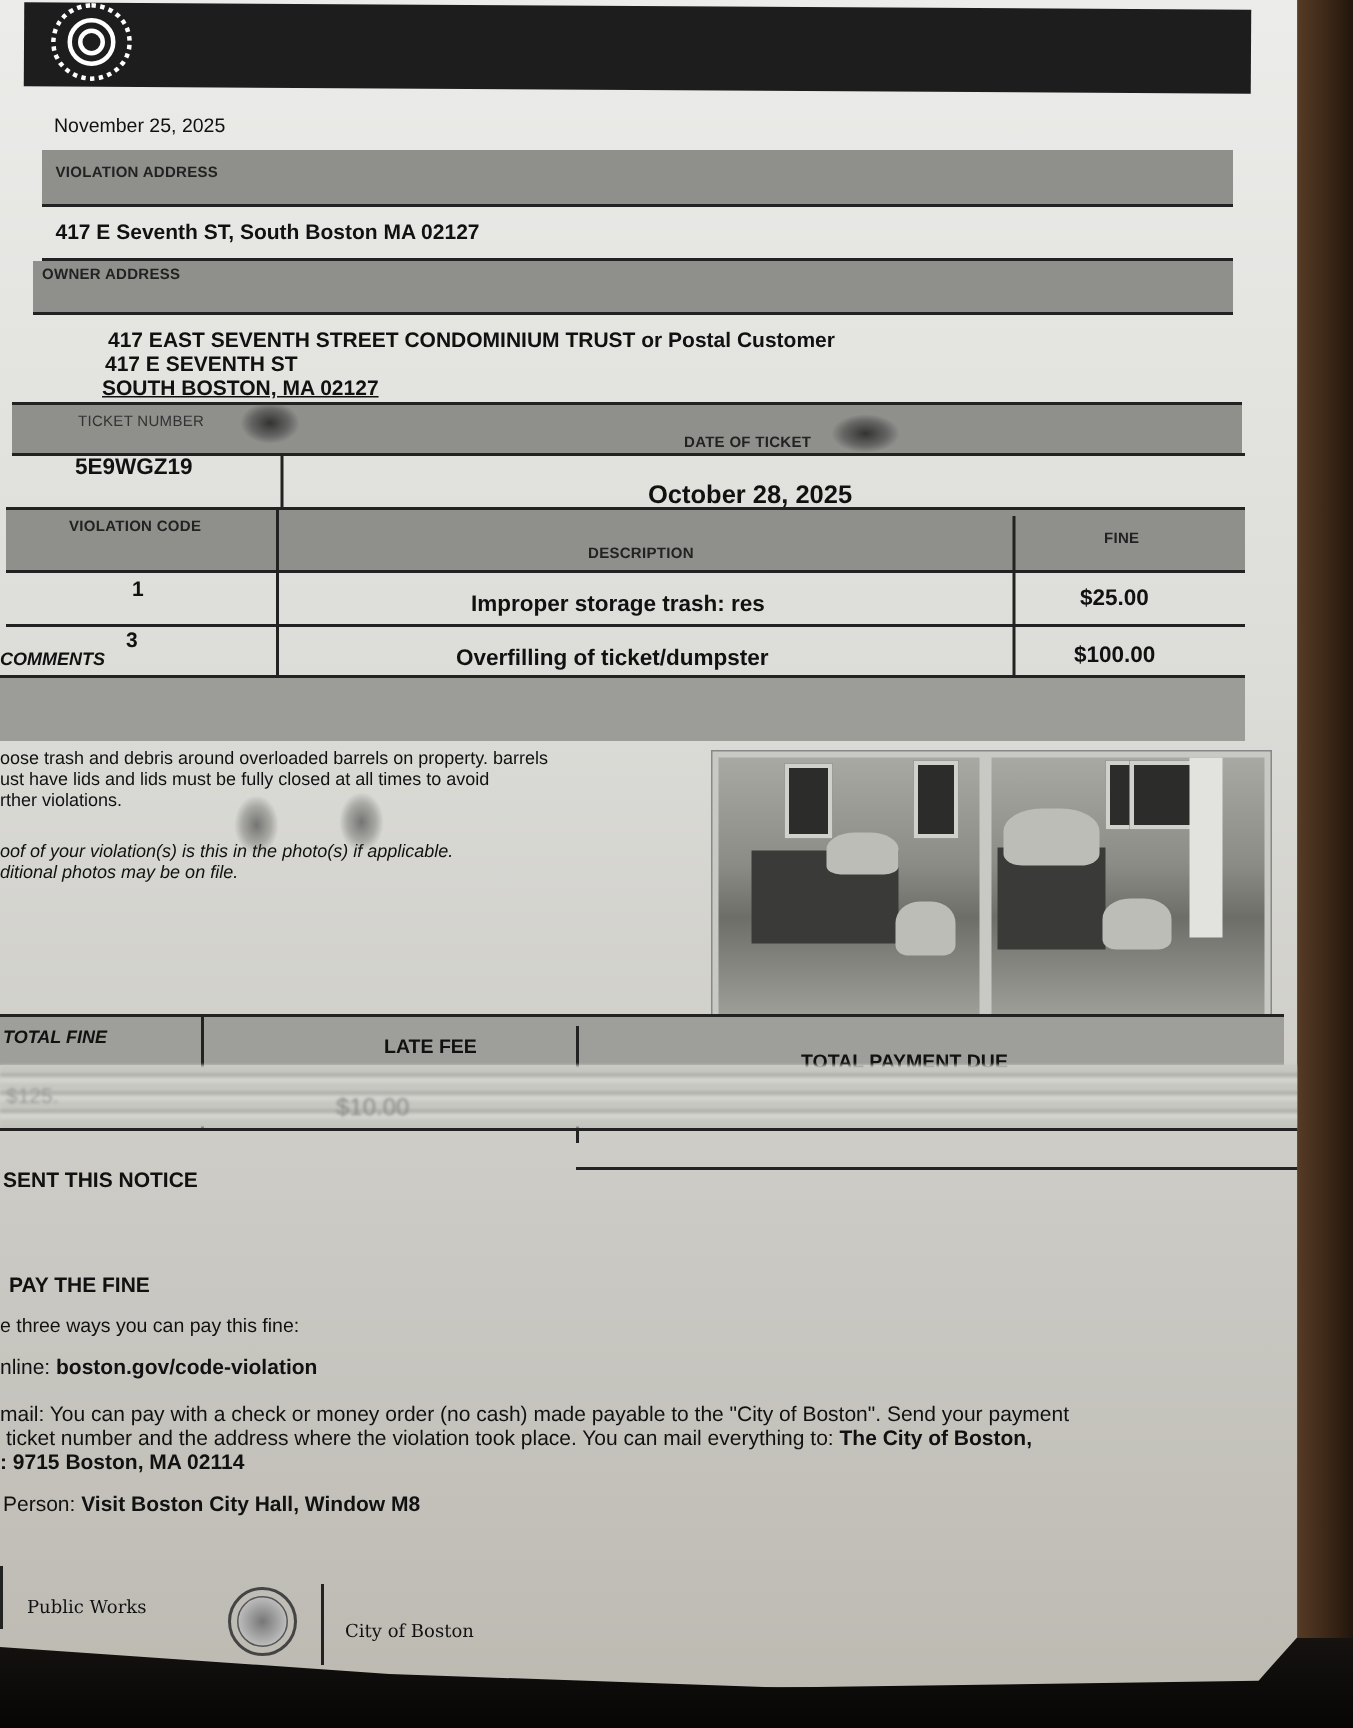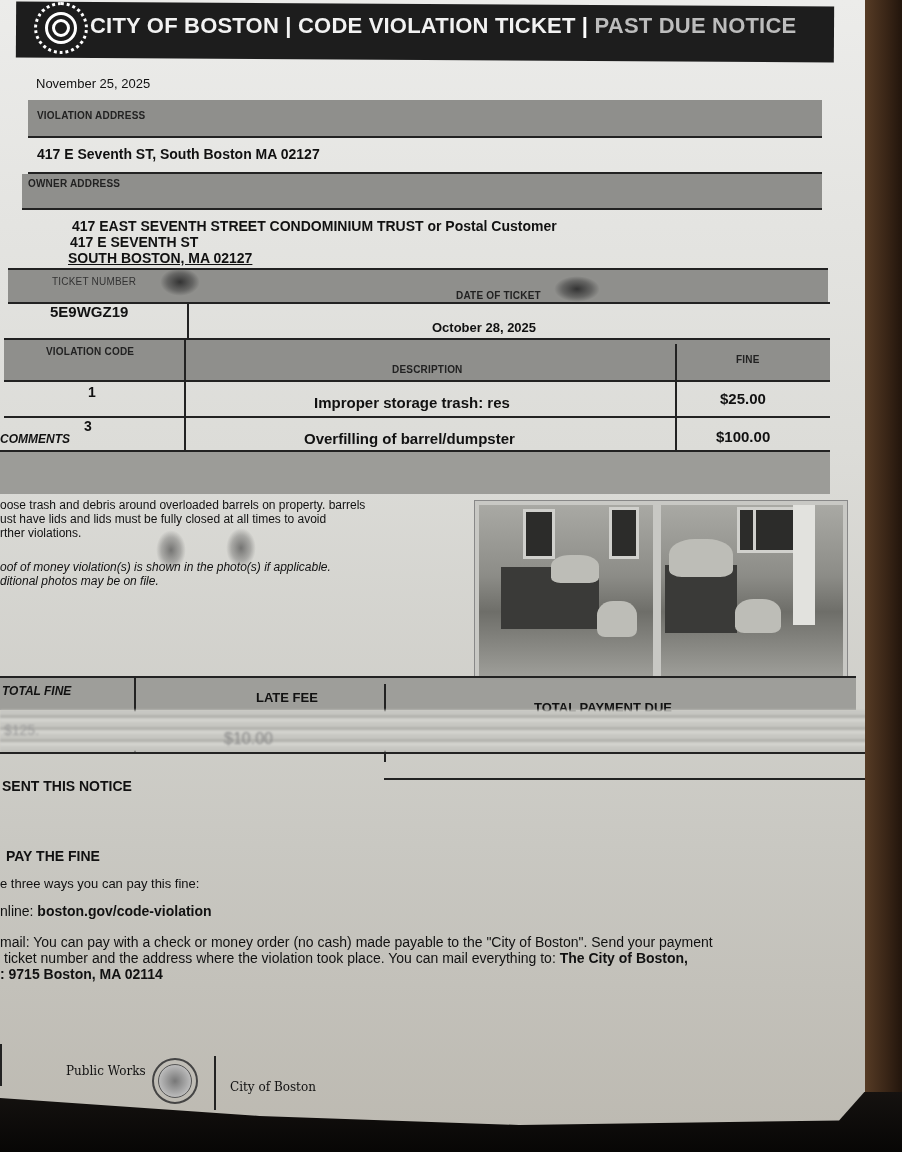--- a/index.html
+++ b/index.html
@@ -57,23 +57,20 @@
 <div class="bg-dark-bottom"></div>
 
 <div class="paper">
 
   <div class="header-bar"></div>
   <div class="logo">
       <div class="logo-inner">
         <div class="logo-dot"></div>
       </div>
     </div>
-  <div class="hdr-title">
-    <span>CITY OF BOSTON | CODE VIOLATION TICKET</span><span class="sep"> | </span><span class="past">PAST DUE NOTICE</span>
-  </div>
 
   <div class="txt" style="left:36px;top:76px;font-size:13px;">November 25, 2025</div>
 
   <div class="band" style="left:28px;top:100px;width:794px;height:36px;"></div>
   <div class="txt lbl" style="left:37px;top:110px;">VIOLATION ADDRESS</div>
   <div class="txt b" style="left:37px;top:146px;font-size:14px;">417 E Seventh ST, South Boston MA 02127</div>
   <div class="line" style="left:28px;top:136px;width:794px;height:2px;"></div>
   <div class="line" style="left:28px;top:172px;width:794px;height:2px;"></div>
 
   <div class="band" style="left:22px;top:174px;width:800px;height:34px;"></div>
@@ -85,50 +82,50 @@
 
   <div class="band" style="left:8px;top:270px;width:820px;height:32px;"></div>
   <div class="line" style="left:8px;top:268px;width:820px;height:2px;"></div>
   <div class="txt lbl" style="left:52px;top:276px;font-weight:normal;color:#333;">TICKET NUMBER</div>
   <div class="txt lbl" style="left:456px;top:290px;">DATE OF TICKET</div>
   <div class="smudge" style="left:160px;top:268px;width:40px;height:28px;"></div>
   <div class="smudge" style="left:554px;top:276px;width:46px;height:26px;"></div>
   <div class="line" style="left:8px;top:302px;width:822px;height:2px;"></div>
   <div class="txt b" style="left:50px;top:303px;font-size:15px;">5E9WGZ19</div>
   <div class="vline" style="left:187px;top:302px;height:36px;"></div>
-  <div class="txt b" style="left:432px;top:320px;font-size:13px;">October 28, 2025</div>
+  <div class="txt b" style="left:432px;top:320px;font-size:17px;">October 28, 2025</div>
 
   <div class="band" style="left:4px;top:338px;width:826px;height:42px;"></div>
   <div class="line" style="left:4px;top:338px;width:826px;height:2px;"></div>
   <div class="txt lbl" style="left:46px;top:346px;">VIOLATION CODE</div>
   <div class="txt lbl" style="left:392px;top:364px;">DESCRIPTION</div>
   <div class="txt lbl" style="left:736px;top:354px;">FINE</div>
   <div class="vline" style="left:184px;top:338px;height:112px;"></div>
   <div class="vline" style="left:675px;top:344px;height:116px;"></div>
   <div class="line" style="left:4px;top:380px;width:826px;height:2px;"></div>
 
   <div>
     <div class="txt b" style="left:88px;top:384px;font-size:14px;">1</div>
     <div class="txt b" style="left:314px;top:394px;font-size:15px;">Improper storage trash: res</div>
     <div class="txt b" style="left:720px;top:390px;font-size:15px;">$25.00</div>
   </div>
   <div class="line" style="left:4px;top:416px;width:826px;height:2px;"></div>
   <div>
     <div class="txt b" style="left:84px;top:418px;font-size:14px;">3</div>
-    <div class="txt b" style="left:304px;top:430px;font-size:15px;">Overfilling of barrel/dumpster</div>
+    <div class="txt b" style="left:304px;top:430px;font-size:15px;">Overfilling of ticket/dumpster</div>
     <div class="txt b" style="left:716px;top:428px;font-size:15px;">$100.00</div>
   </div>
   <div class="line" style="left:0;top:450px;width:830px;height:2px;"></div>
 
   <div class="band" style="left:0;top:452px;width:830px;height:42px;background:#9c9c98;"></div>
   <div class="txt b" style="left:0;top:432px;font-size:12px;font-style:italic;">COMMENTS</div>
   <div class="txt" style="left:0;top:512px;font-size:12px;">ust have lids and lids must be fully closed at all times to avoid</div>
   <div class="txt" style="left:0;top:498px;font-size:12px;">oose trash and debris around overloaded barrels on property. barrels</div>
   <div class="txt" style="left:0;top:526px;font-size:12px;">rther violations.</div>
-  <div class="txt" style="left:0;top:560px;font-size:12px;font-style:italic;">oof of money violation(s) is shown in the photo(s) if applicable.</div>
+  <div class="txt" style="left:0;top:560px;font-size:12px;font-style:italic;">oof of your violation(s) is this in the photo(s) if applicable.</div>
   <div class="txt" style="left:0;top:574px;font-size:12px;font-style:italic;">ditional photos may be on file.</div>
   <div class="smudge" style="left:156px;top:530px;width:30px;height:40px;opacity:0.6;"></div>
   <div class="smudge" style="left:226px;top:528px;width:30px;height:40px;opacity:0.6;"></div>
 
   <div class="photo">
     <div class="ph" style="left:4px;width:174px;">
       <div class="win" style="left:44px;top:4px;width:26px;height:44px;"></div>
       <div class="win" style="left:130px;top:2px;width:24px;height:46px;"></div>
       <div class="bin" style="left:22px;top:62px;width:98px;height:62px;"></div>
       <div class="trash" style="left:72px;top:50px;width:48px;height:28px;"></div>
@@ -163,22 +160,25 @@
   <div class="txt b" style="left:6px;top:848px;font-size:14px;text-align:center;">PAY THE FINE</div>
   <div class="txt" style="left:0;top:876px;font-size:13px;">e three ways you can pay this fine:</div>
   <div class="txt" style="left:0;top:903px;font-size:14px;">
     <span>nline: </span><span class="b">boston.gov/code-violation</span>
   </div>
   <div class="txt" style="left:4px;top:950px;font-size:14px;">
     <span>ticket number and the address where the violation took place.  You can mail everything to:  </span><span class="b">The City of Boston,</span>
   </div>
   <div class="txt" style="left:0;top:934px;font-size:14px;">mail: You can pay with a check or money order (no cash) made payable to the "City of Boston".  Send your payment</div>
   <div class="txt b" style="left:0;top:966px;font-size:14px;">: 9715 Boston, MA 02114</div>
+  <div class="txt" style="left:2px;top:994px;font-size:14px;">
+    <span>Person: </span><span class="b">Visit Boston City Hall, Window M8</span>
+  </div>
 
   <div class="vline" style="left:0;top:1044px;height:42px;"></div>
-  <div class="txt serif" style="left:18px;top:1064px;font-size:12px;margin-left:48px;">Public Works</div>
+  <div class="txt serif" style="left:18px;top:1064px;font-size:12px;">Public Works</div>
   <div class="seal">
       <div class="seal-inner"></div>
     </div>
   <div class="vline" style="left:214px;top:1056px;height:54px;"></div>
   <div class="txt serif" style="left:230px;top:1080px;font-size:12px;">City of Boston</div>
   <div class="txt b" style="left:800px;top:1122px;font-size:10px;">1 OF 2</div>
 </div>
 
 </body></html>

